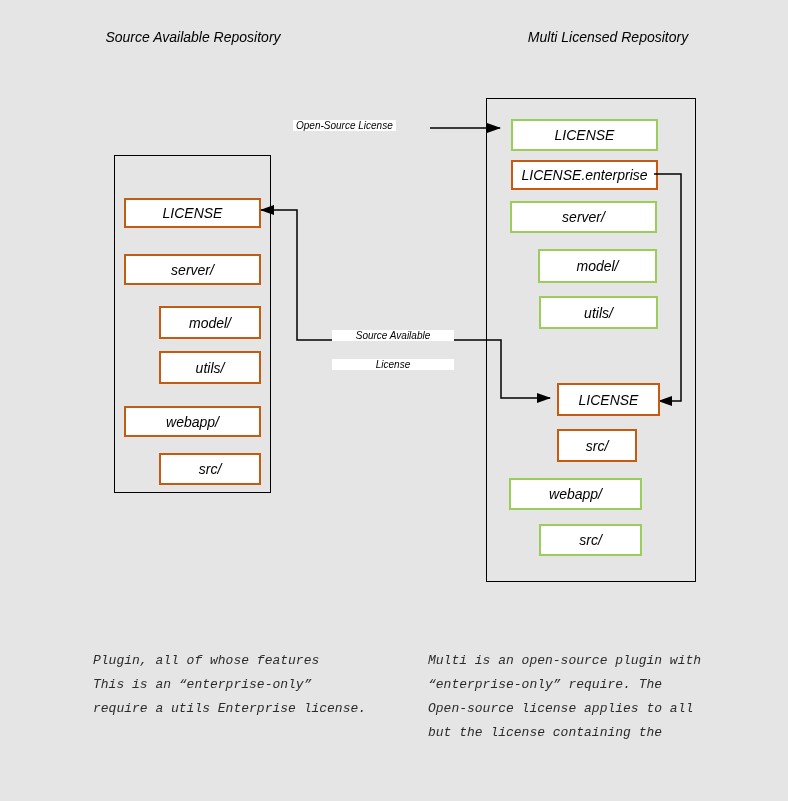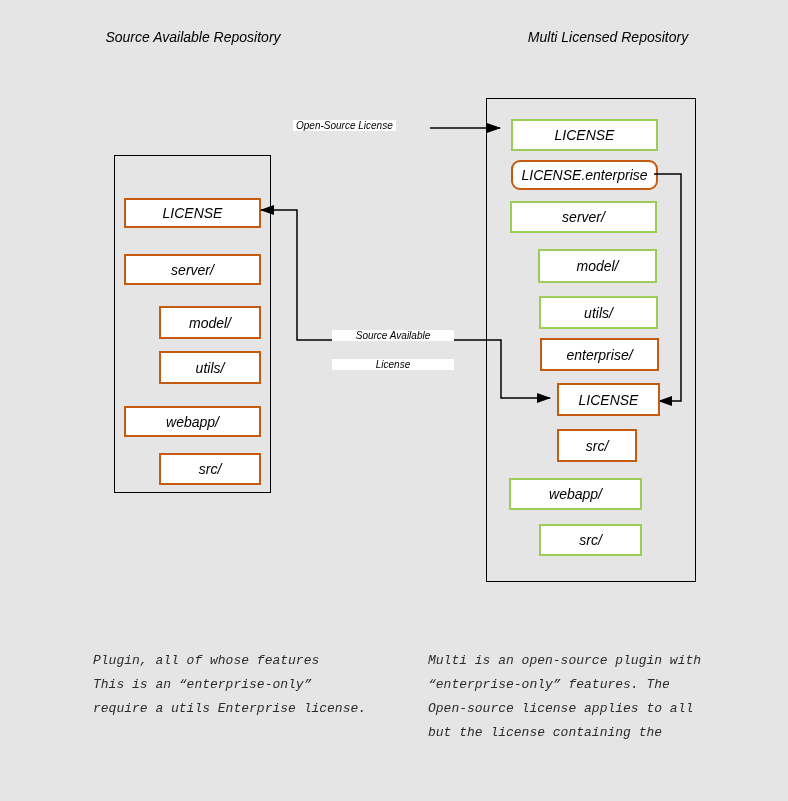--- a/index.html
+++ b/index.html
@@ -47,35 +47,34 @@
   <div class="repo-outline" style="left:114px;top:155px;width:155px;height:336px;"></div>
   <div class="fbox b-orange" style="left:124px;top:198px;width:133px;height:26px;">LICENSE</div>
   <div class="fbox b-orange" style="left:124px;top:254px;width:133px;height:27px;">server/</div>
   <div class="fbox b-orange" style="left:159px;top:306px;width:98px;height:29px;">model/</div>
   <div class="fbox b-orange" style="left:159px;top:351px;width:98px;height:29px;">utils/</div>
   <div class="fbox b-orange" style="left:124px;top:406px;width:133px;height:27px;">webapp/</div>
   <div class="fbox b-orange" style="left:159px;top:453px;width:98px;height:28px;">src/</div>
 
   <div class="repo-outline" style="left:486px;top:98px;width:208px;height:482px;"></div>
   <div class="fbox b-green" style="left:511px;top:119px;width:143px;height:28px;">LICENSE</div>
-  <div class="fbox b-orange" style="left:511px;top:160px;width:143px;height:26px;border-radius:9px;">LICENSE.enterprise</div>
+  <div class="fbox b-orange" style="left:511px;top:160px;width:143px;height:26px;">LICENSE.enterprise</div>
   <div class="fbox b-green" style="left:510px;top:201px;width:143px;height:28px;">server/</div>
   <div class="fbox b-green" style="left:538px;top:249px;width:115px;height:30px;">model/</div>
   <div class="fbox b-green" style="left:539px;top:296px;width:115px;height:29px;">utils/</div>
-  <div class="fbox b-orange" style="left:540px;top:338px;width:115px;height:29px;">enterprise/</div>
   <div class="fbox b-orange" style="left:557px;top:383px;width:99px;height:29px;z-index:3;">LICENSE</div>
   <div class="fbox b-orange" style="left:557px;top:429px;width:76px;height:29px;">src/</div>
   <div class="fbox b-green" style="left:509px;top:478px;width:129px;height:28px;">webapp/</div>
   <div class="fbox b-green" style="left:539px;top:524px;width:99px;height:28px;">src/</div>
 
   <div class="note" style="left:93px;top:649px;">
     <div>Plugin, all of whose features</div>
     <div>This is an “enterprise-only”</div>
     <div>require a utils Enterprise license.</div>
   </div>
   <div class="note" style="left:428px;top:649px;">
     <div>Multi is an open-source plugin with</div>
-    <div>“enterprise-only” features. The</div>
+    <div>“enterprise-only” require. The</div>
     <div>Open-source license applies to all</div>
     <div>but the license containing the</div>
   </div>
 
 </div>
 
 </body></html>

